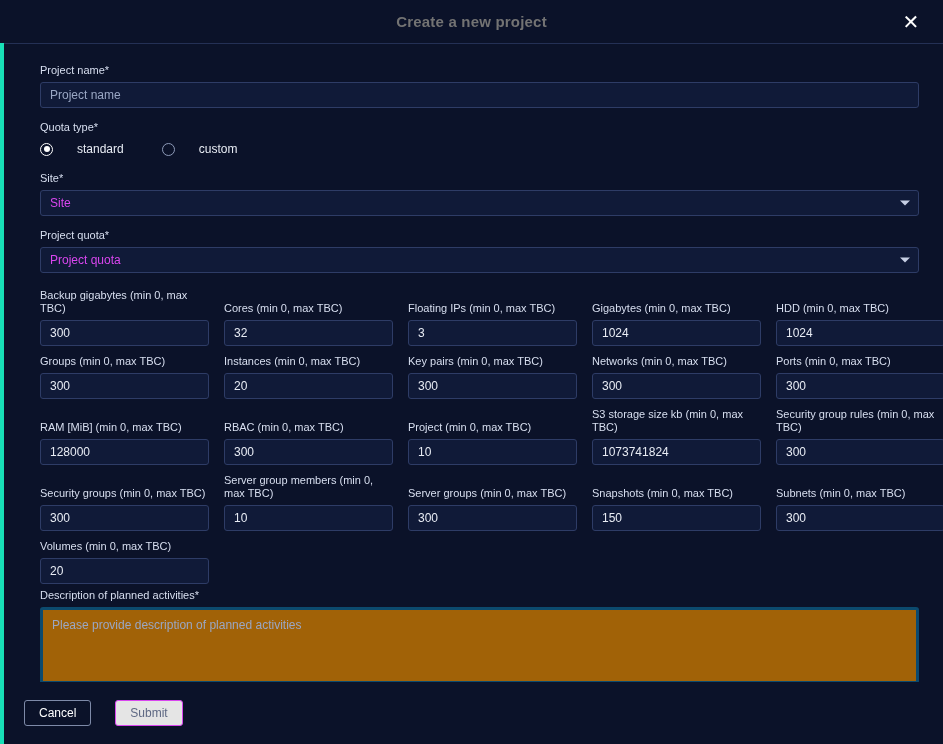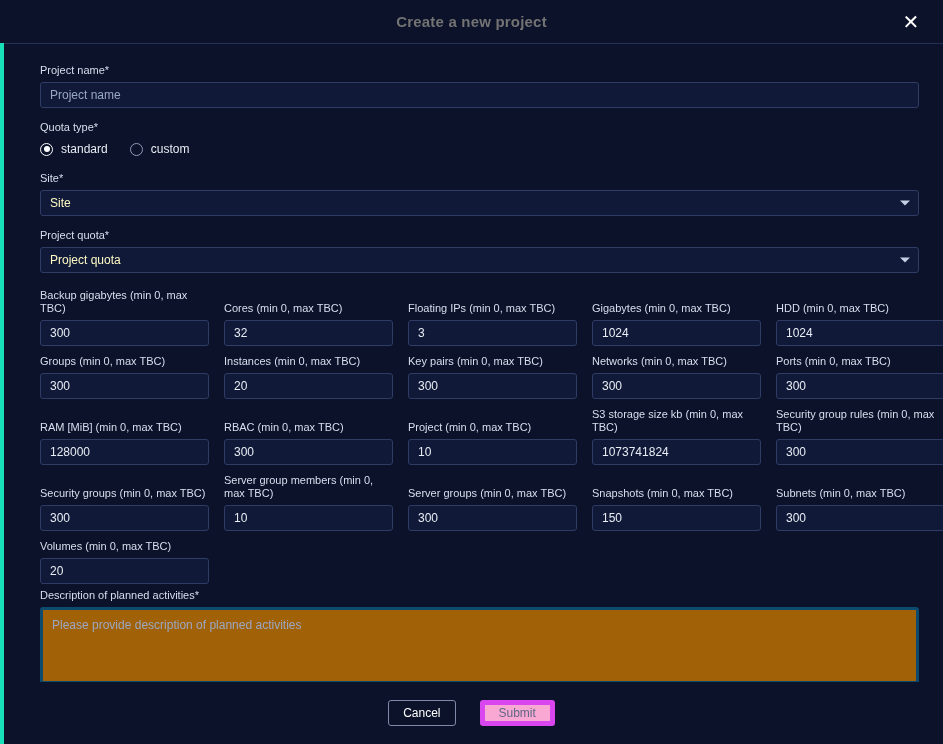--- a/index.html
+++ b/index.html
@@ -91,21 +91,21 @@
   }
   .text-input::placeholder {
     color: #9aa7c4;
   }
   .block {
     margin-bottom: 13px;
   }
   .radio-row {
     display: flex;
     align-items: center;
-    gap: 8px;
+    gap: 24px;
     height: 20px;
   }
   .radio {
     width: 13px;
     height: 13px;
     border-radius: 50%;
     border: 1.5px solid #8d9ab8;
     box-sizing: border-box;
     display: inline-block;
     position: relative;
@@ -135,21 +135,21 @@
     position: relative;
     width: 100%;
   }
   .select-box {
     box-sizing: border-box;
     width: 100%;
     height: 26px;
     background: #101a38;
     border: 1px solid #2e3c66;
     border-radius: 3px;
-    color: #fef9c3;
+    color: #d946ef;
     font-size: 12px;
     line-height: 24px;
     padding: 0 26px 0 9px;
     cursor: pointer;
   }
   .caret {
     position: absolute;
     right: 9px;
     top: 50%;
     transform: translateY(-50%);
@@ -193,42 +193,42 @@
     outline: none;
   }
   .desc-area::placeholder {
     color: #9aa7c4;
   }
   .dialog-footer {
     height: 62px;
     min-height: 62px;
     display: flex;
     align-items: center;
-    justify-content: center;
+    justify-content: flex-start;
     gap: 24px;
     padding: 0 24px;
     box-sizing: border-box;
   }
   .btn {
     min-width: 66px;
     height: 26px;
     border-radius: 3px;
     font-size: 12px;
     font-family: "Liberation Sans", sans-serif;
     padding: 0 14px;
     cursor: pointer;
   }
   .btn-cancel {
     background: #0b1229;
     border: 1px solid #7e8aa8;
     color: #ffffff;
   }
   .btn-submit {
-    background: #f9a8d4;
-    border: 5px solid #d946ef;
+    background: #e5e5e5;
+    border: 1px solid #d946ef;
     color: #5e6883;
     cursor: default;
   }
 </style>
 </head>
 <body>
 
 <div class="dialog">
 
   <div class="dialog-header">

